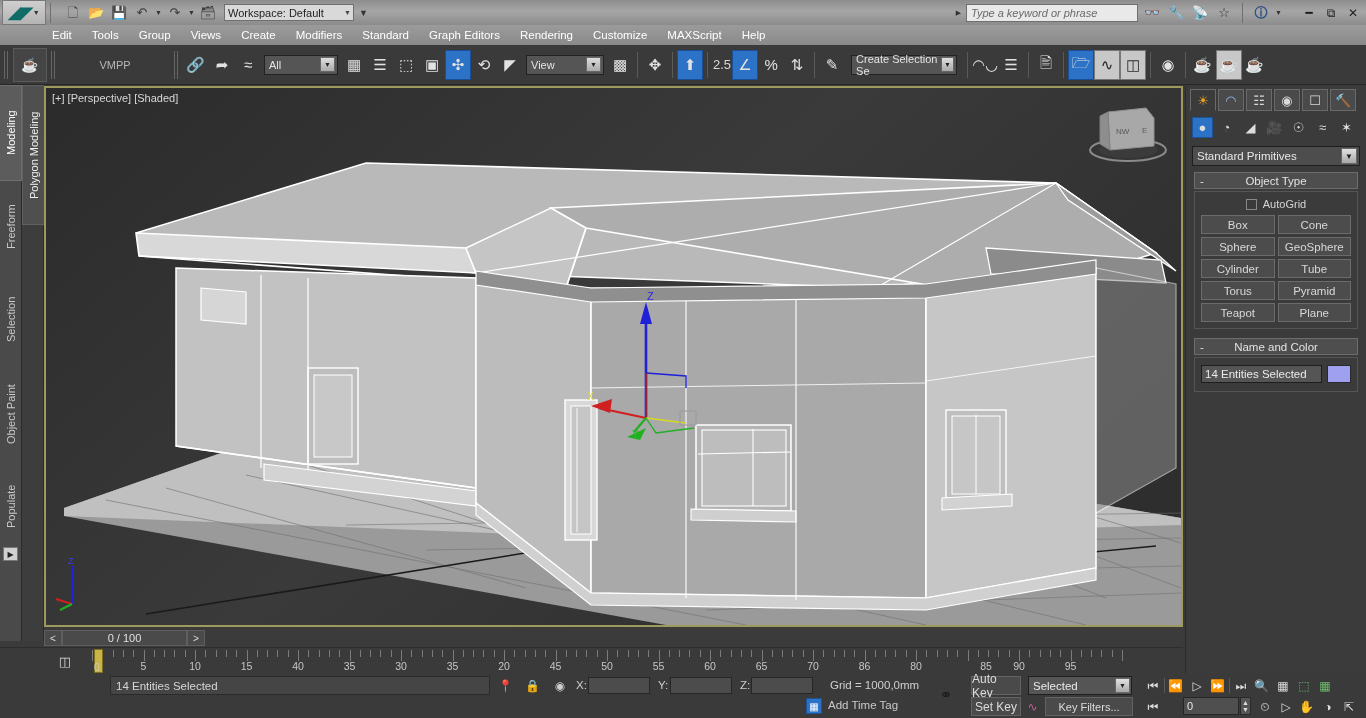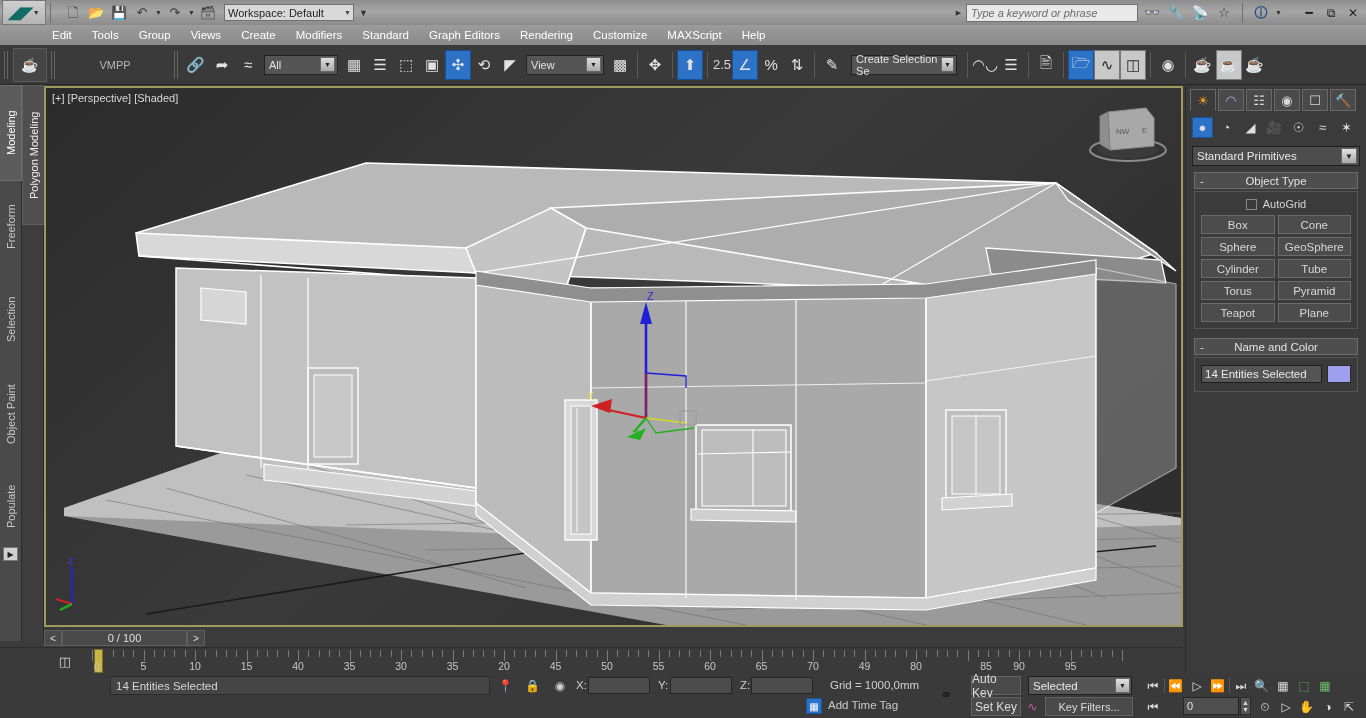--- a/index.html
+++ b/index.html
@@ -751,21 +751,21 @@
         <div class="ticklbl" style="left: 257.5px;">35</div>
         <div class="ticklbl" style="left: 309px;">30</div>
         <div class="ticklbl" style="left: 360.5px;">35</div>
         <div class="ticklbl" style="left: 412px;">20</div>
         <div class="ticklbl" style="left: 463.5px;">45</div>
         <div class="ticklbl" style="left: 515px;">50</div>
         <div class="ticklbl" style="left: 566.5px;">55</div>
         <div class="ticklbl" style="left: 618px;">60</div>
         <div class="ticklbl" style="left: 669.5px;">65</div>
         <div class="ticklbl" style="left: 721px;">70</div>
-        <div class="ticklbl" style="left: 772.5px;">49</div>
+        <div class="ticklbl" style="left: 772.5px;">86</div>
         <div class="ticklbl" style="left: 824px;">80</div>
         <div class="ticklbl" style="left: 894px;">85</div>
         <div class="ticklbl" style="left: 927px;">90</div>
         <div class="ticklbl" style="left: 978.5px;">95</div>
         <div class="ticklbl" style="left: 1030px; margin-top: 26px;">100</div>
       </div>
     <div class="frameslide"></div>
     <div style="position:absolute;left:94px;top:13px;font-size:10.5px;color:#c6c6c6;">0</div>
   </div>
 

